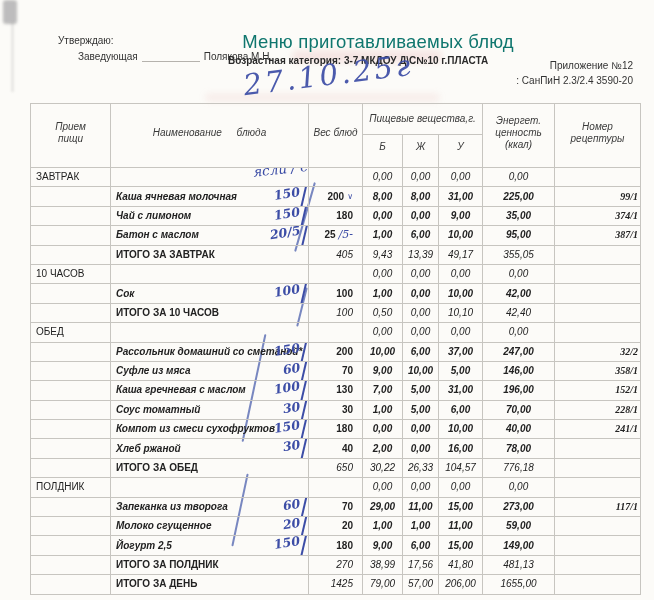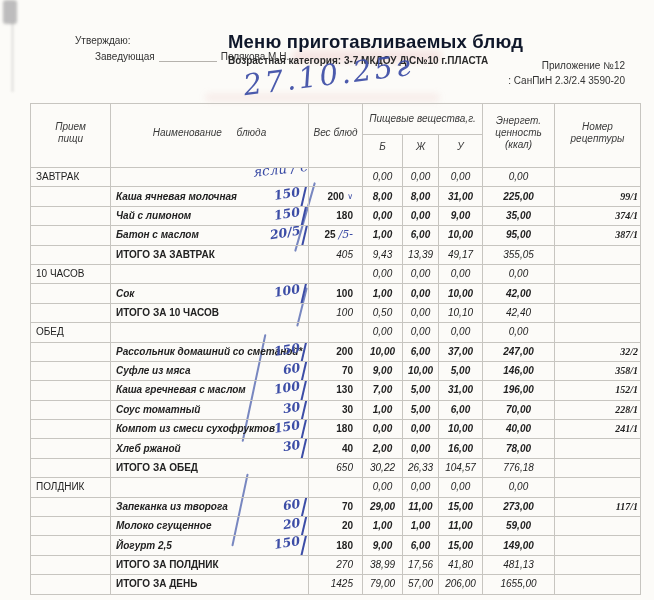--- a/index.html
+++ b/index.html
@@ -12,28 +12,28 @@
   .artifact-corner { position:absolute; left:3px; top:0; width:14px; height:24px;
     background:rgba(95,95,100,.4); filter:blur(1.5px); border-radius:3px; }
   .artifact-streak { position:absolute; left:11px; top:22px; width:3px; height:70px;
     background:rgba(150,150,150,.18); filter:blur(1px); }
   .ghost1 { position:absolute; left:292px; top:50px; width:150px; height:13px;
     background:rgba(222,130,130,.17); filter:blur(3px); border-radius:6px; }
   .ghost2 { position:absolute; left:205px; top:93px; width:235px; height:9px;
     background:rgba(222,140,140,.11); filter:blur(3px); border-radius:5px; }
 
   
-  .approve { position:absolute; left:75px; top:35px; font-size:10px; color:#323232; }
+  .approve { position:absolute; left:58px; top:35px; font-size:10px; color:#323232; }
   .approve .row2 { margin-top:5px;margin-left:20px; }
   .sig-line { display:inline-block; width:58px; border-bottom:1px solid #b5b2ad;
     height:10px; margin:0 4px; vertical-align:bottom; }
   .title-block { position:absolute; left:228px; top:31px; width:300px; }
-  .doc-title { font-size:18.5px; font-weight:bold; letter-spacing:.2px; color:#0f172a; white-space:nowrap; }
+  .doc-title { font-size:18.5px; font-weight:normal; letter-spacing:.2px; color:#0f766e; white-space:nowrap;text-align:center; }
   .doc-subtitle { font-size:10px; font-weight:bold; color:#2a2a2a; margin-top:2px; white-space:nowrap; }
-  .appendix-block { position:absolute; right:29px; top:58px; text-align:right;
+  .appendix-block { position:absolute; right:21px; top:58px; text-align:right;
     font-size:10px; color:#333; line-height:15px; }
 
   
   .hw-ink { color:#3c4da6; font-family:"DejaVu Serif", serif; font-style:italic; }
   .hw-date { position:absolute; left:243px; top:58px; font-size:29px;
     letter-spacing:3px; transform:rotate(-7deg); opacity:.92; }
   .stroke { position:absolute; width:2px; background:#4055a8; opacity:.7; border-radius:2px; }
   .stroke.s1 { left:304px; top:181px; height:72px; transform:rotate(16deg); }
   .stroke.s2 { left:301px; top:287px; height:40px; transform:rotate(14deg); }
   .stroke.s3 { left:253px; top:333px; height:110px; transform:rotate(12deg); }

